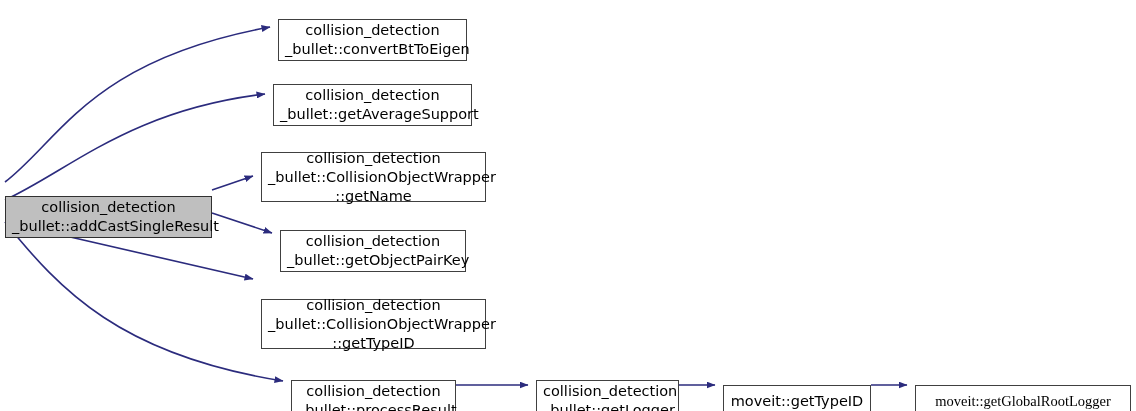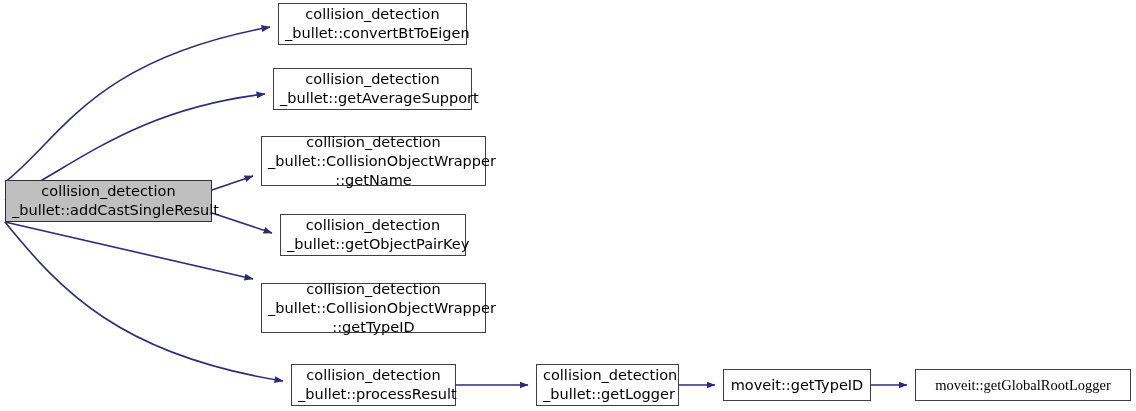--- a/index.html
+++ b/index.html
@@ -30,20 +30,21 @@
     background: #ffffff;
     display: flex;
     align-items: center;
     justify-content: center;
     text-align: center;
     color: #000000;
     font-size: 14.5px;
     line-height: 19px;
     white-space: pre;
     z-index: 2;
+    margin-top: 16px;
   }
   .node.current {
     background: #bfbfbf;
     border: 1px solid #303030;
   }
   .node .label {
     display: block;
     width: 100%;
     padding: 0 6px;
     box-sizing: border-box;

